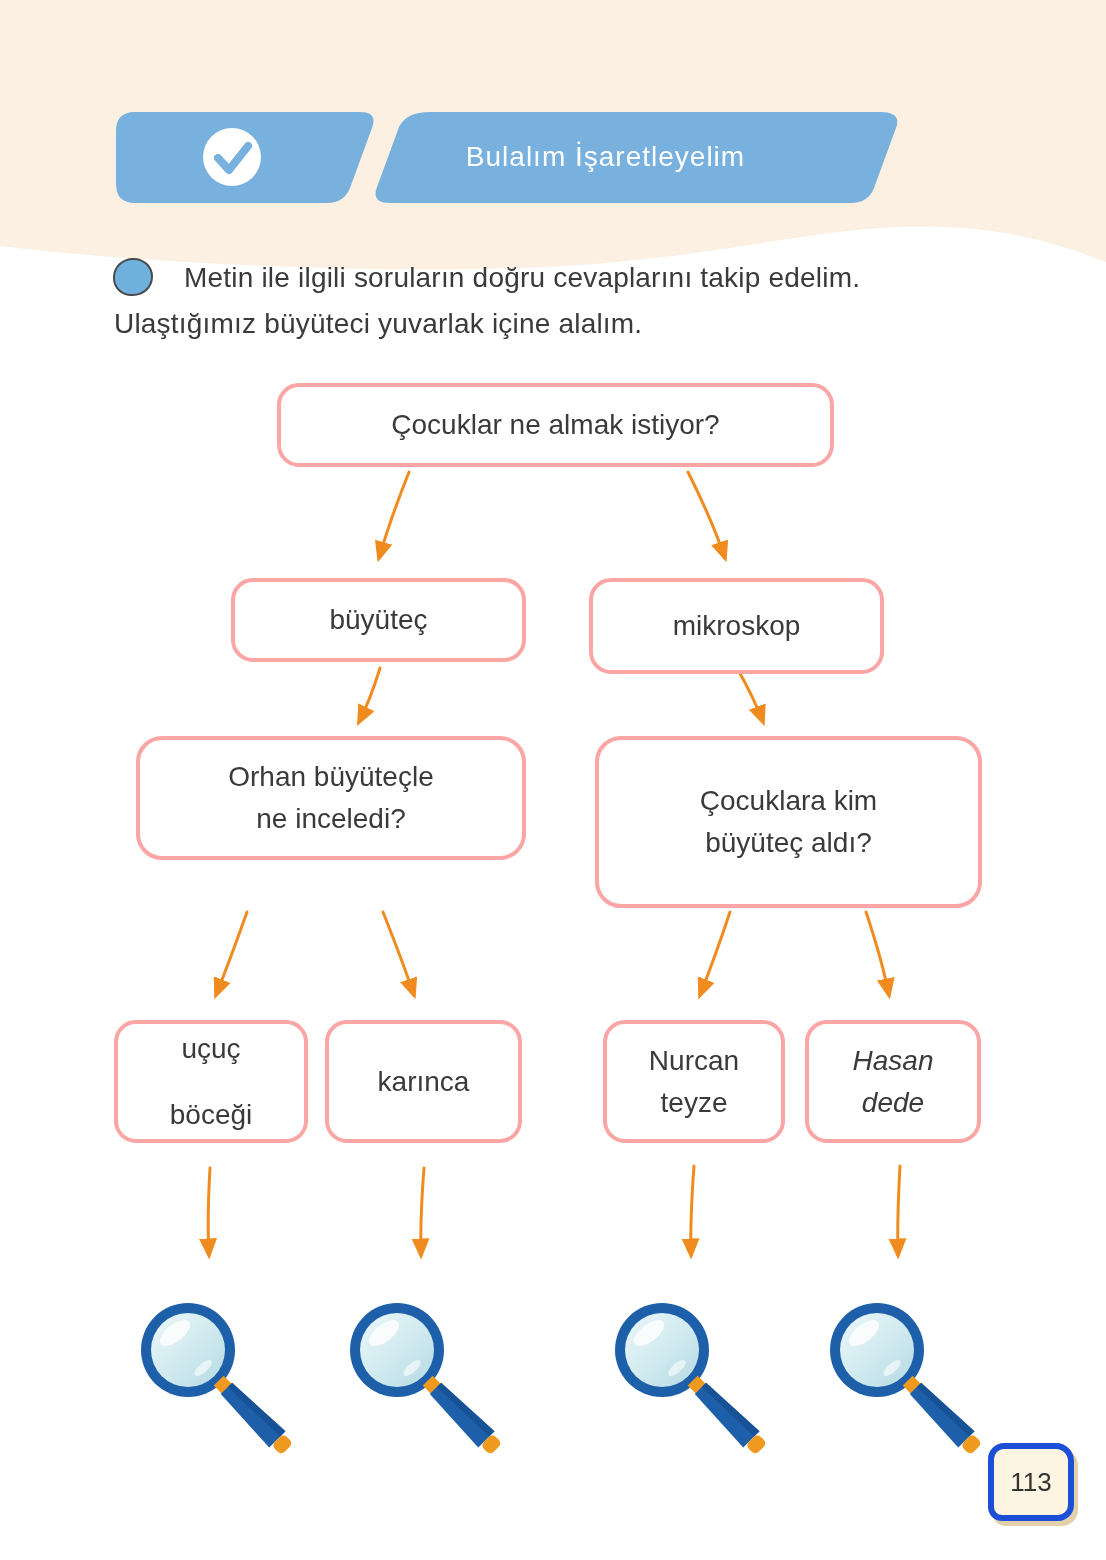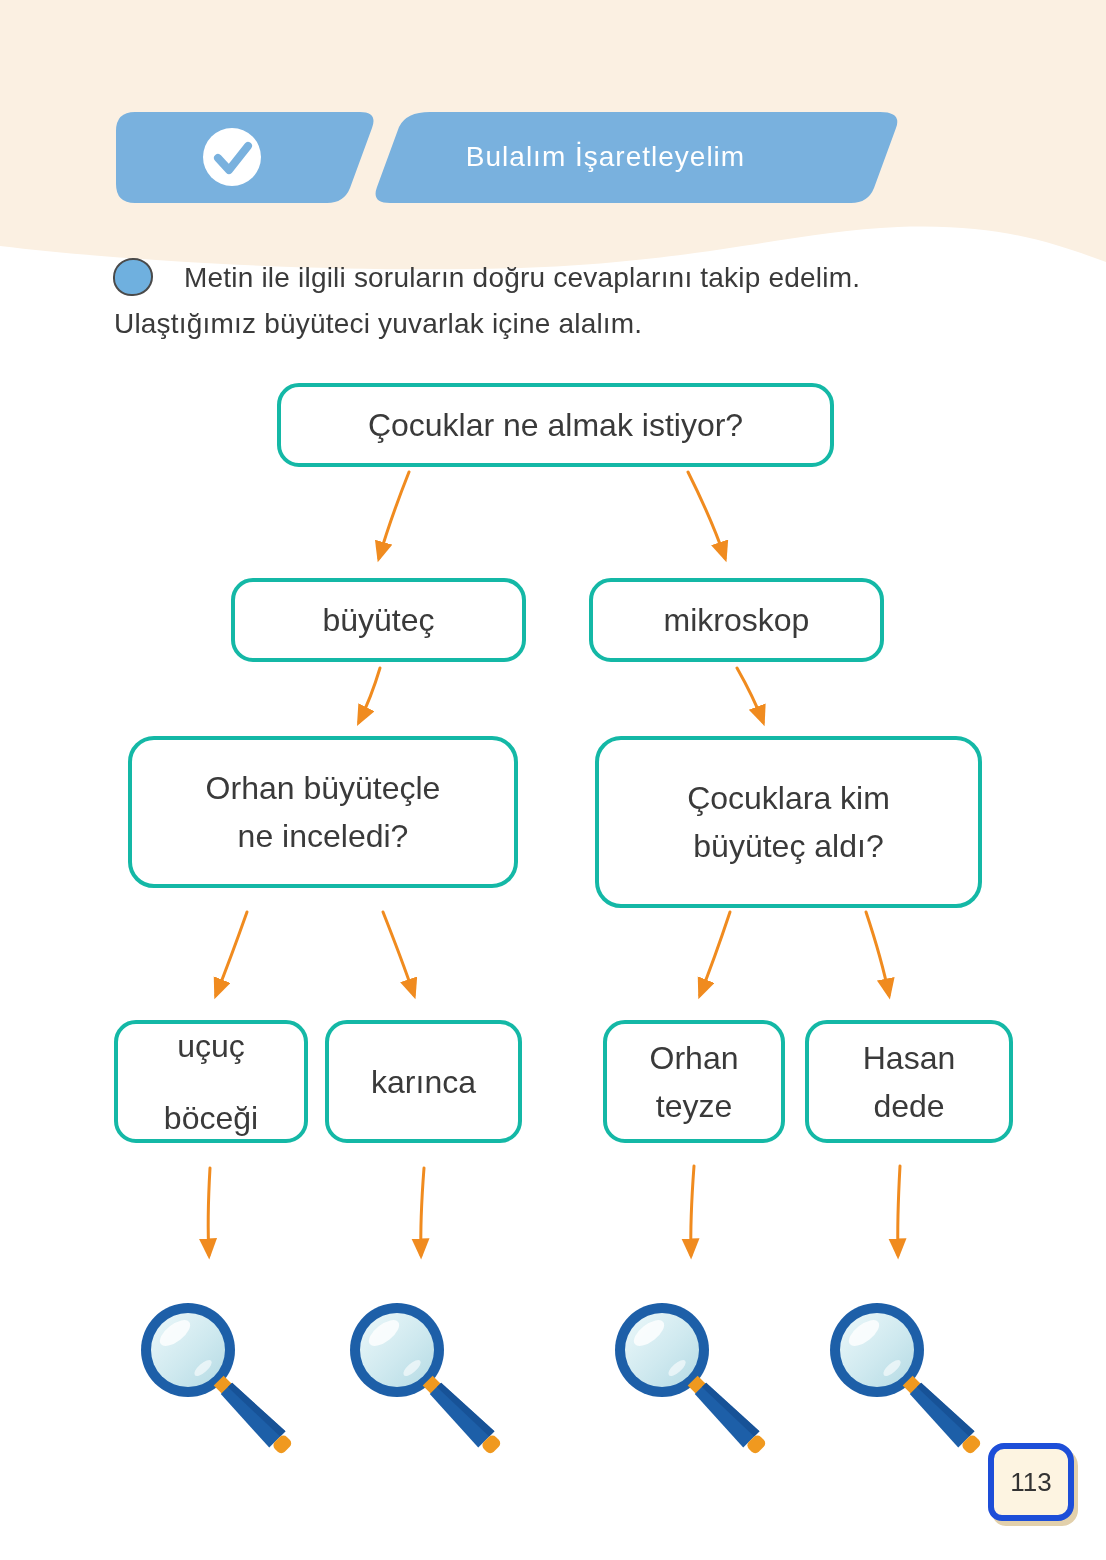--- a/index.html
+++ b/index.html
@@ -21,23 +21,23 @@
     background:#6fb0df; border:2px solid #4a4a4a; border-radius:50% 48% 50% 46%;
     box-sizing:border-box;
   }
   .instr{
     position:absolute; font-size:28px; letter-spacing:.2px; white-space:nowrap; color:#3a3a3a;
   }
   .instr.l1{left:184px; top:262px;}
   .instr.l2{left:114px; top:308px;}
   
   .fbox{
-    position:absolute; background:#ffffff; border:4px solid #14b8a6; border-radius:22px;
+    position:absolute; background:#ffffff; border:4px solid #fca5a5; border-radius:22px;
     display:flex; flex-direction:column; align-items:center; justify-content:center;
-    font-size:32px; line-height:1.5; text-align:center; box-sizing:border-box;
+    font-size:28px; line-height:1.5; text-align:center; box-sizing:border-box;
   }
   .fbox.big{border-radius:26px;}
   .fbox span{display:block;}
   
   .mag{position:absolute; width:160px; height:160px;}
   
   .page-num{
     position:absolute; left:988px; top:1443px; width:86px; height:78px;
     background:#fdf4e1; border:6px solid #1d4ed8; border-radius:16px 18px 16px 14px;
     box-shadow:4px 5px 0 #e2d0ab;
@@ -99,45 +99,45 @@
     </g>
   </svg>
 
   <div class="fbox" style="left:277px;top:383px;width:557px;height:84px;">
     <span>Çocuklar ne almak istiyor?</span>
   </div>
 
   <div class="fbox" style="left:231px;top:578px;width:295px;height:84px;">
     <span>büyüteç</span>
   </div>
-  <div class="fbox" style="left:589px;top:578px;width:295px;height:84px;">
+  <div class="fbox" style="left:589px;top:578px;width:295px;height:96px;">
     <span>mikroskop</span>
   </div>
 
-  <div class="fbox big" style="left:128px;top:736px;width:390px;height:152px;text-align:right;">
+  <div class="fbox big" style="left:136px;top:736px;width:390px;height:124px;text-align:right;">
     <span>Orhan büyüteçle</span>
     <span>ne inceledi?</span>
   </div>
   <div class="fbox big" style="left:595px;top:736px;width:387px;height:172px;">
     <span>Çocuklara kim</span>
     <span>büyüteç aldı?</span>
   </div>
 
   <div class="fbox" style="left:114px;top:1020px;width:194px;height:123px;gap:24px;">
     <span>uçuç</span>
     <span>böceği</span>
   </div>
   <div class="fbox" style="left:325px;top:1020px;width:197px;height:123px;">
     <span>karınca</span>
   </div>
   <div class="fbox" style="left:603px;top:1020px;width:182px;height:123px;">
-    <span>Orhan</span>
+    <span>Nurcan</span>
     <span>teyze</span>
   </div>
-  <div class="fbox" style="left:805px;top:1020px;width:208px;height:123px;">
+  <div class="fbox" style="left:805px;top:1020px;width:176px;height:123px;font-style:italic;">
     <span>Hasan</span>
     <span>dede</span>
   </div>
 
   <div class="mag" style="left:138px;top:1300px;">
     <svg width="160" height="160" viewBox="0 0 160 160">
       <circle cx="50" cy="50" r="47" fill="#1d5fa8"></circle>
       <circle cx="50" cy="50" r="37" fill="url(#lensG)"></circle>
       <ellipse cx="37" cy="33" rx="18" ry="8.5" fill="#ffffff" opacity="0.8" transform="rotate(-38 37 33)"></ellipse>
       <ellipse cx="65" cy="68" rx="11" ry="4.5" fill="#ffffff" opacity="0.6" transform="rotate(-42 65 68)"></ellipse>

